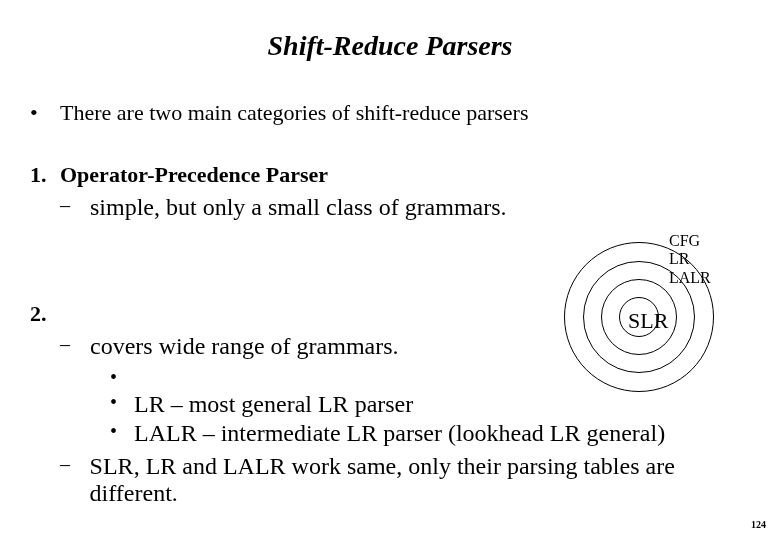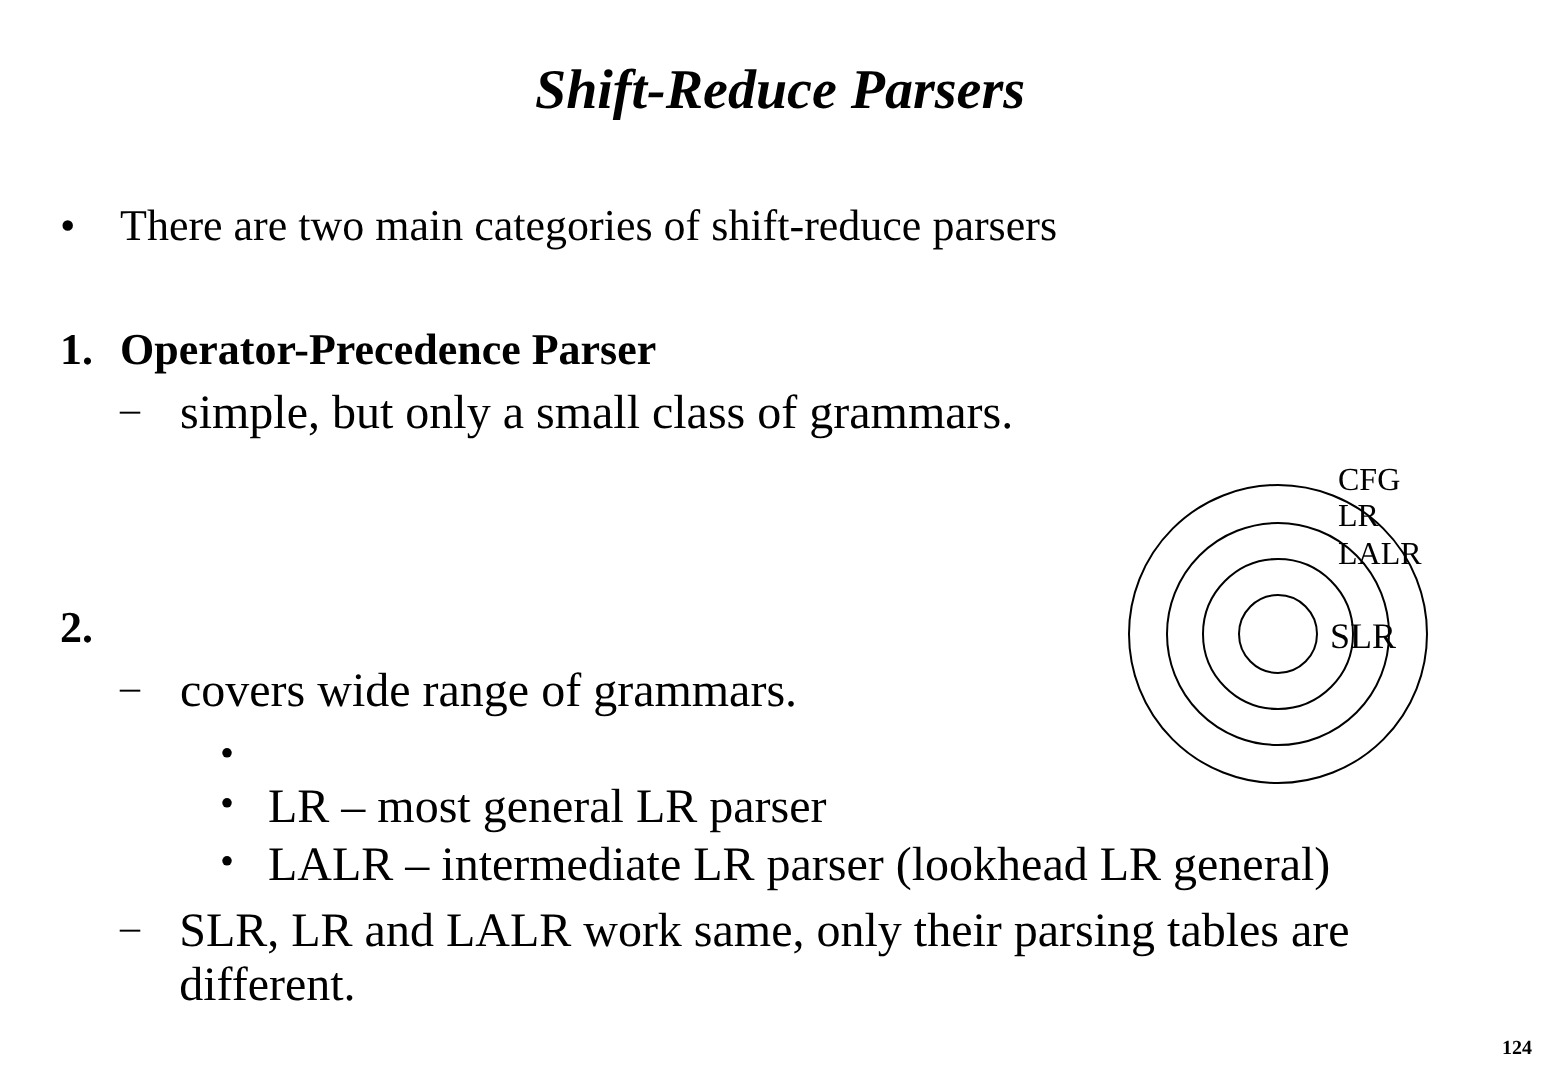--- a/index.html
+++ b/index.html
@@ -123,22 +123,21 @@
       top: 0px;
       font-size: 16px;
       line-height: 1.15;
       white-space: nowrap;
       margin-left: 41px;
     }
     .label-slr {
       position: absolute;
       left: 74px;
       top: 76px;
-      font-size: 18px;
-      margin-left: 37px;
+      font-size: 22px;
     }
     .page-num {
       position: absolute;
       right: 14px;
       bottom: 10px;
       font-size: 10px;
       font-weight: bold;
     }
   </style>
 </head>

